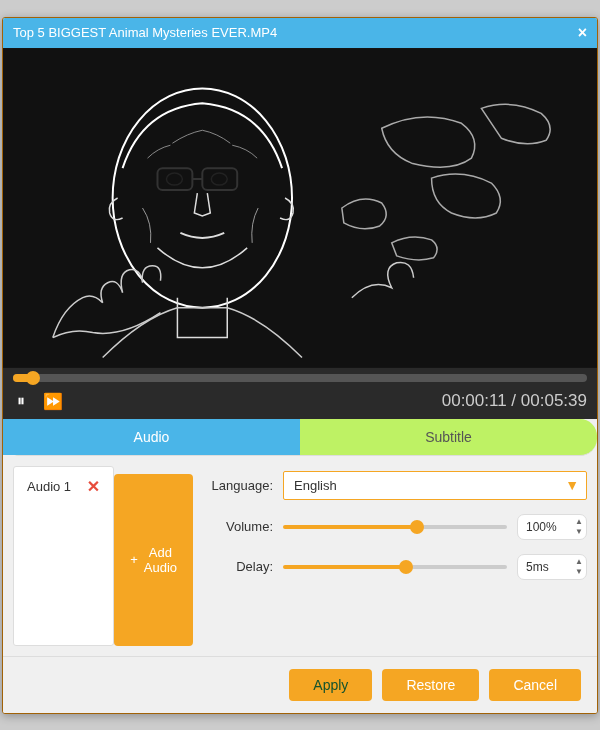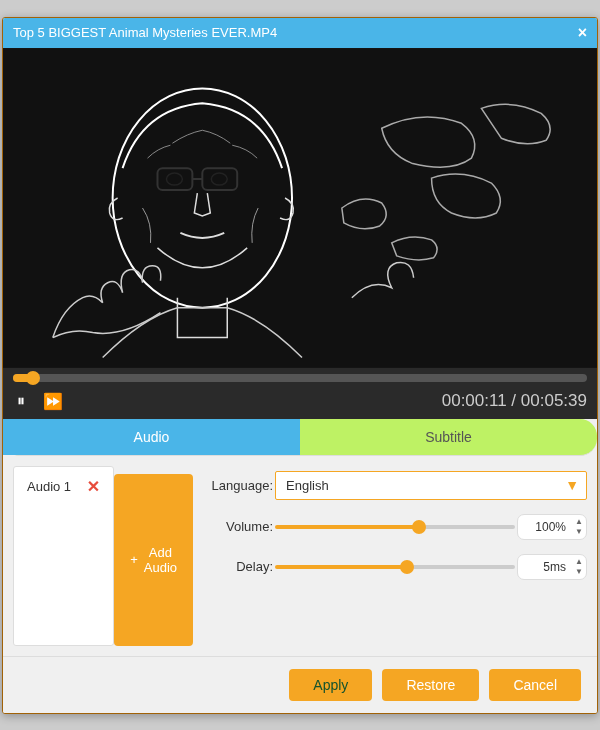--- a/index.html
+++ b/index.html
@@ -172,21 +172,21 @@
     .audio-settings {
       flex: 1;
       display: flex;
       flex-direction: column;
       gap: 14px;
       padding: 5px 0;
     }
     .setting-row {
       display: flex;
       align-items: center;
-      gap: 2px;
+      gap: 10px;
     }
     .setting-label {
       font-size: 13px;
       color: #333;
       width: 70px;
       text-align: right;
     }
     .lang-select-wrapper {
       flex: 1;
       position: relative;
@@ -252,21 +252,21 @@
       position: relative;
       width: 70px;
     }
     .value-input {
       width: 100%;
       padding: 5px 20px 5px 8px;
       border: 1px solid #ddd;
       border-radius: 7px;
       font-size: 12px;
       color: #333;
-      text-align: right;
+      text-align: left;
     }
     .spinner-arrows {
       position: absolute;
       right: 2px;
       top: 0;
       bottom: 0;
       display: flex;
       flex-direction: column;
       justify-content: center;
     }

